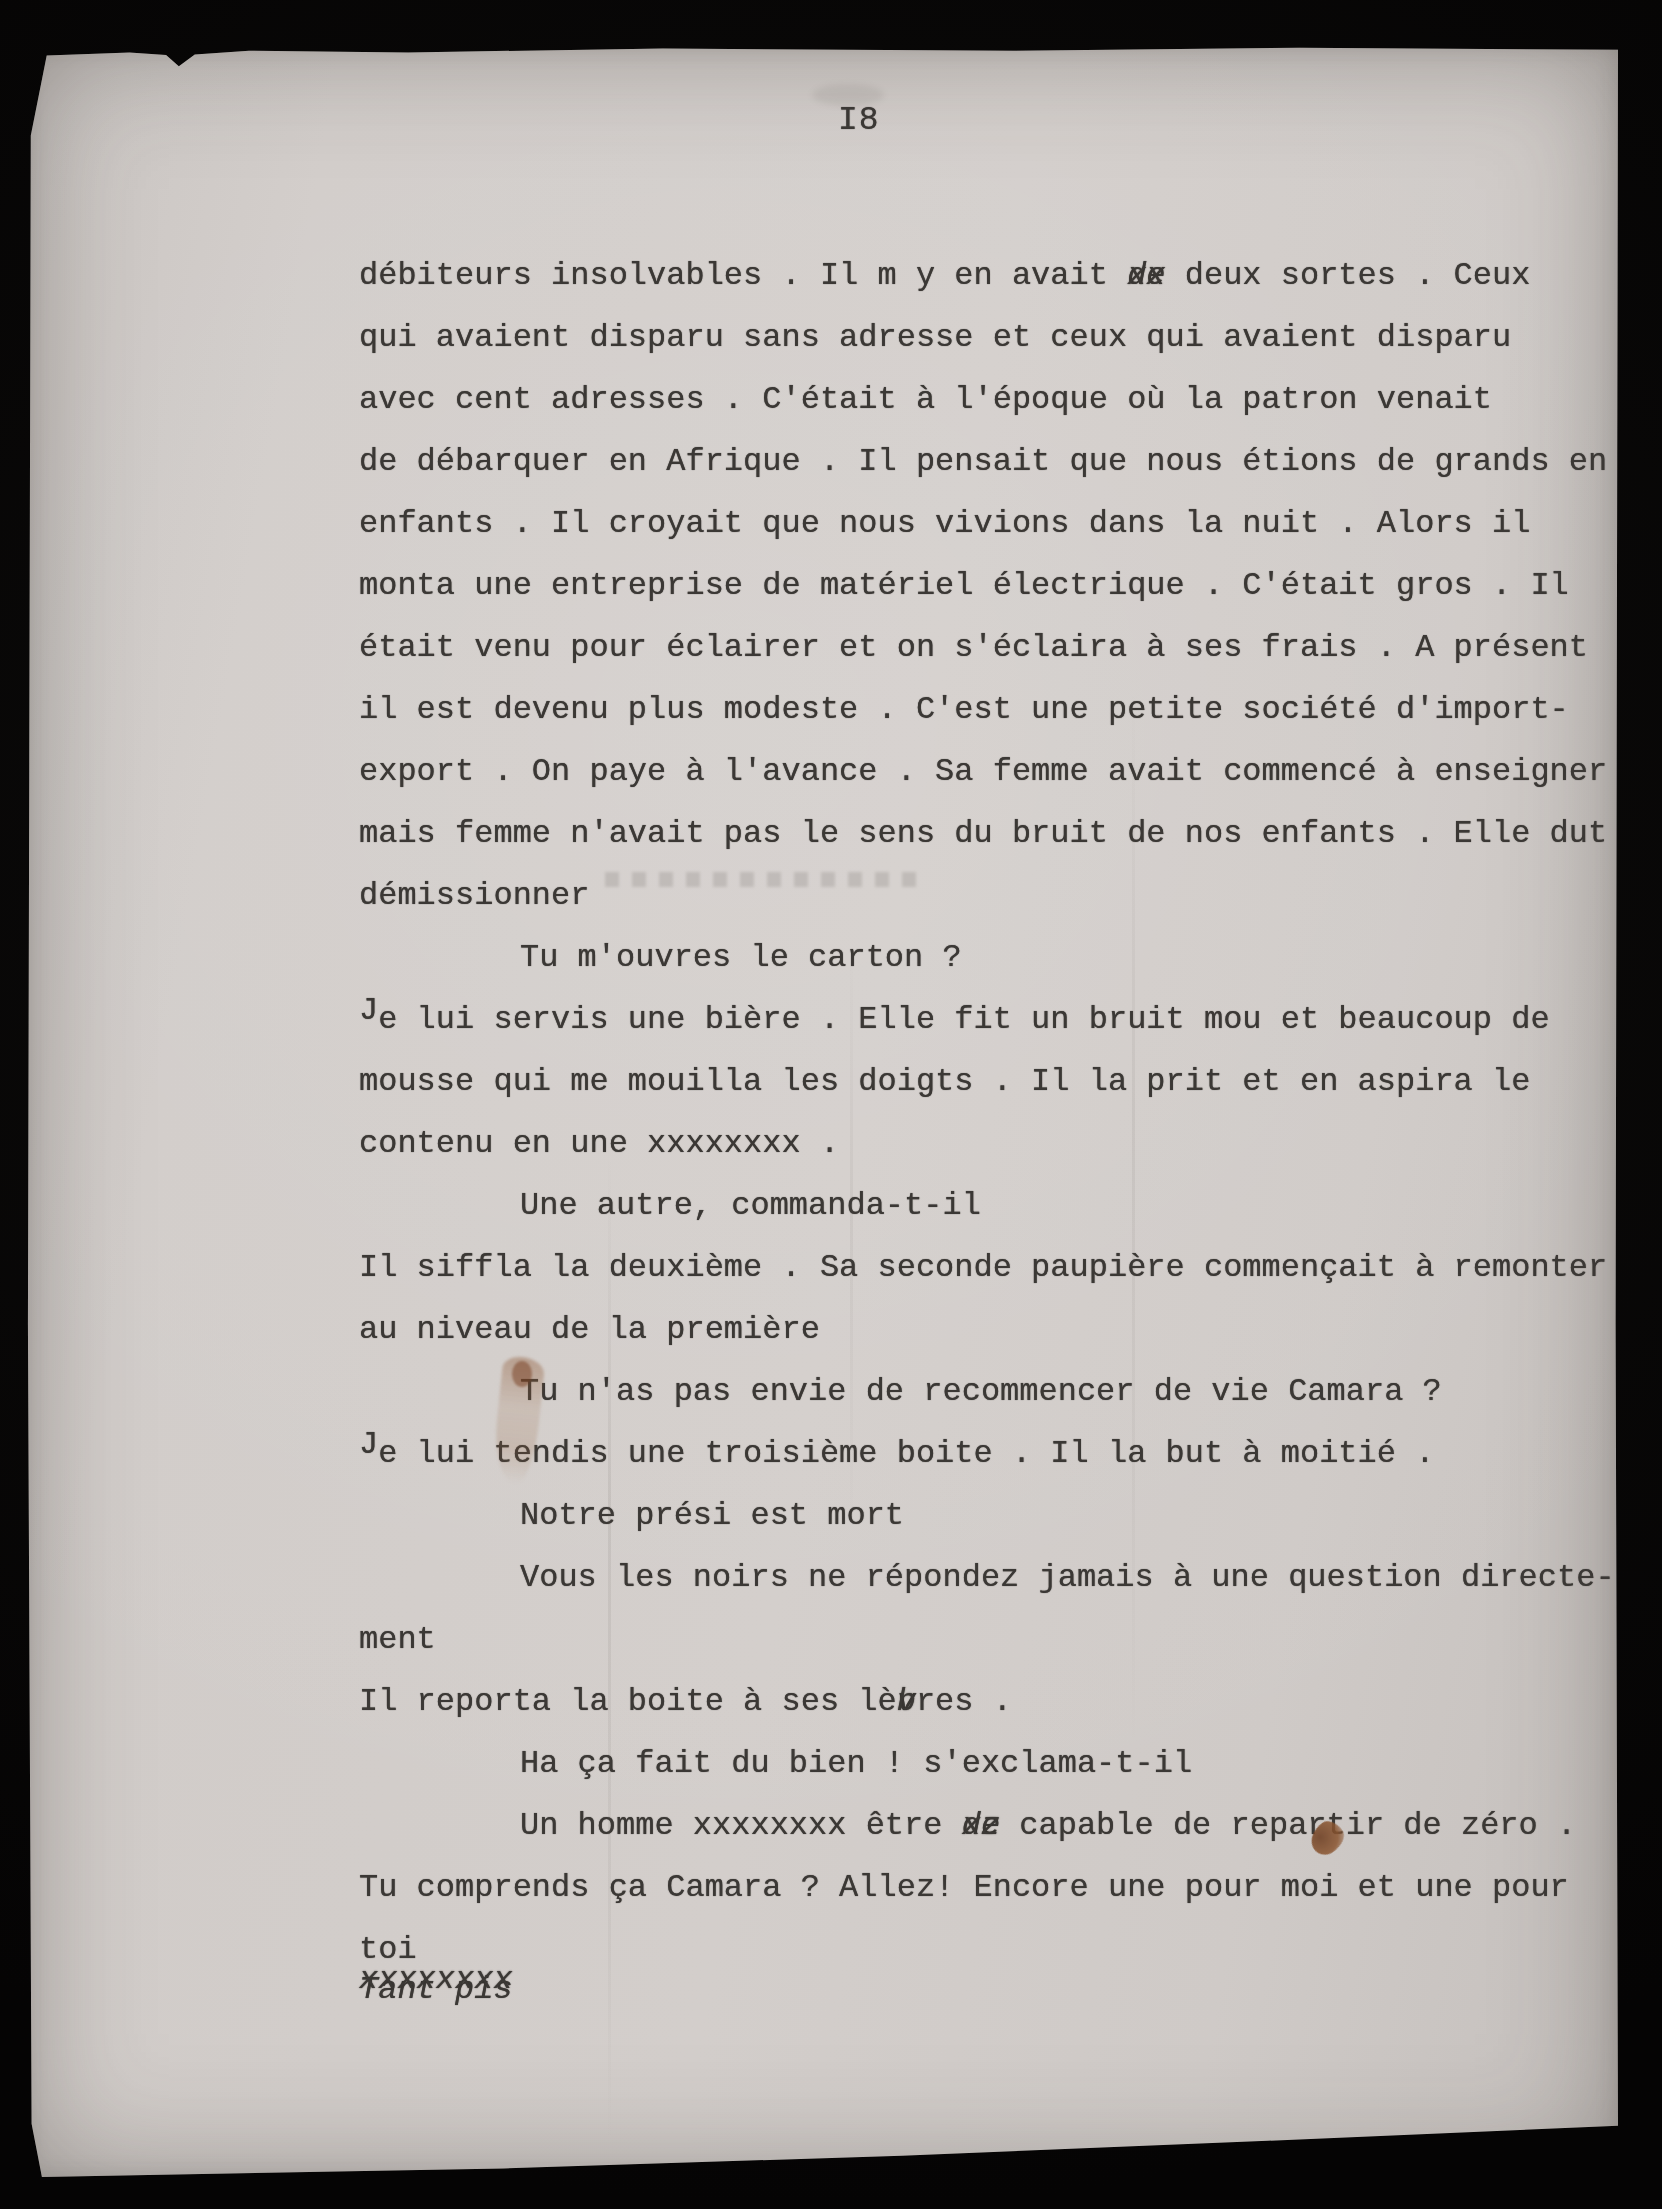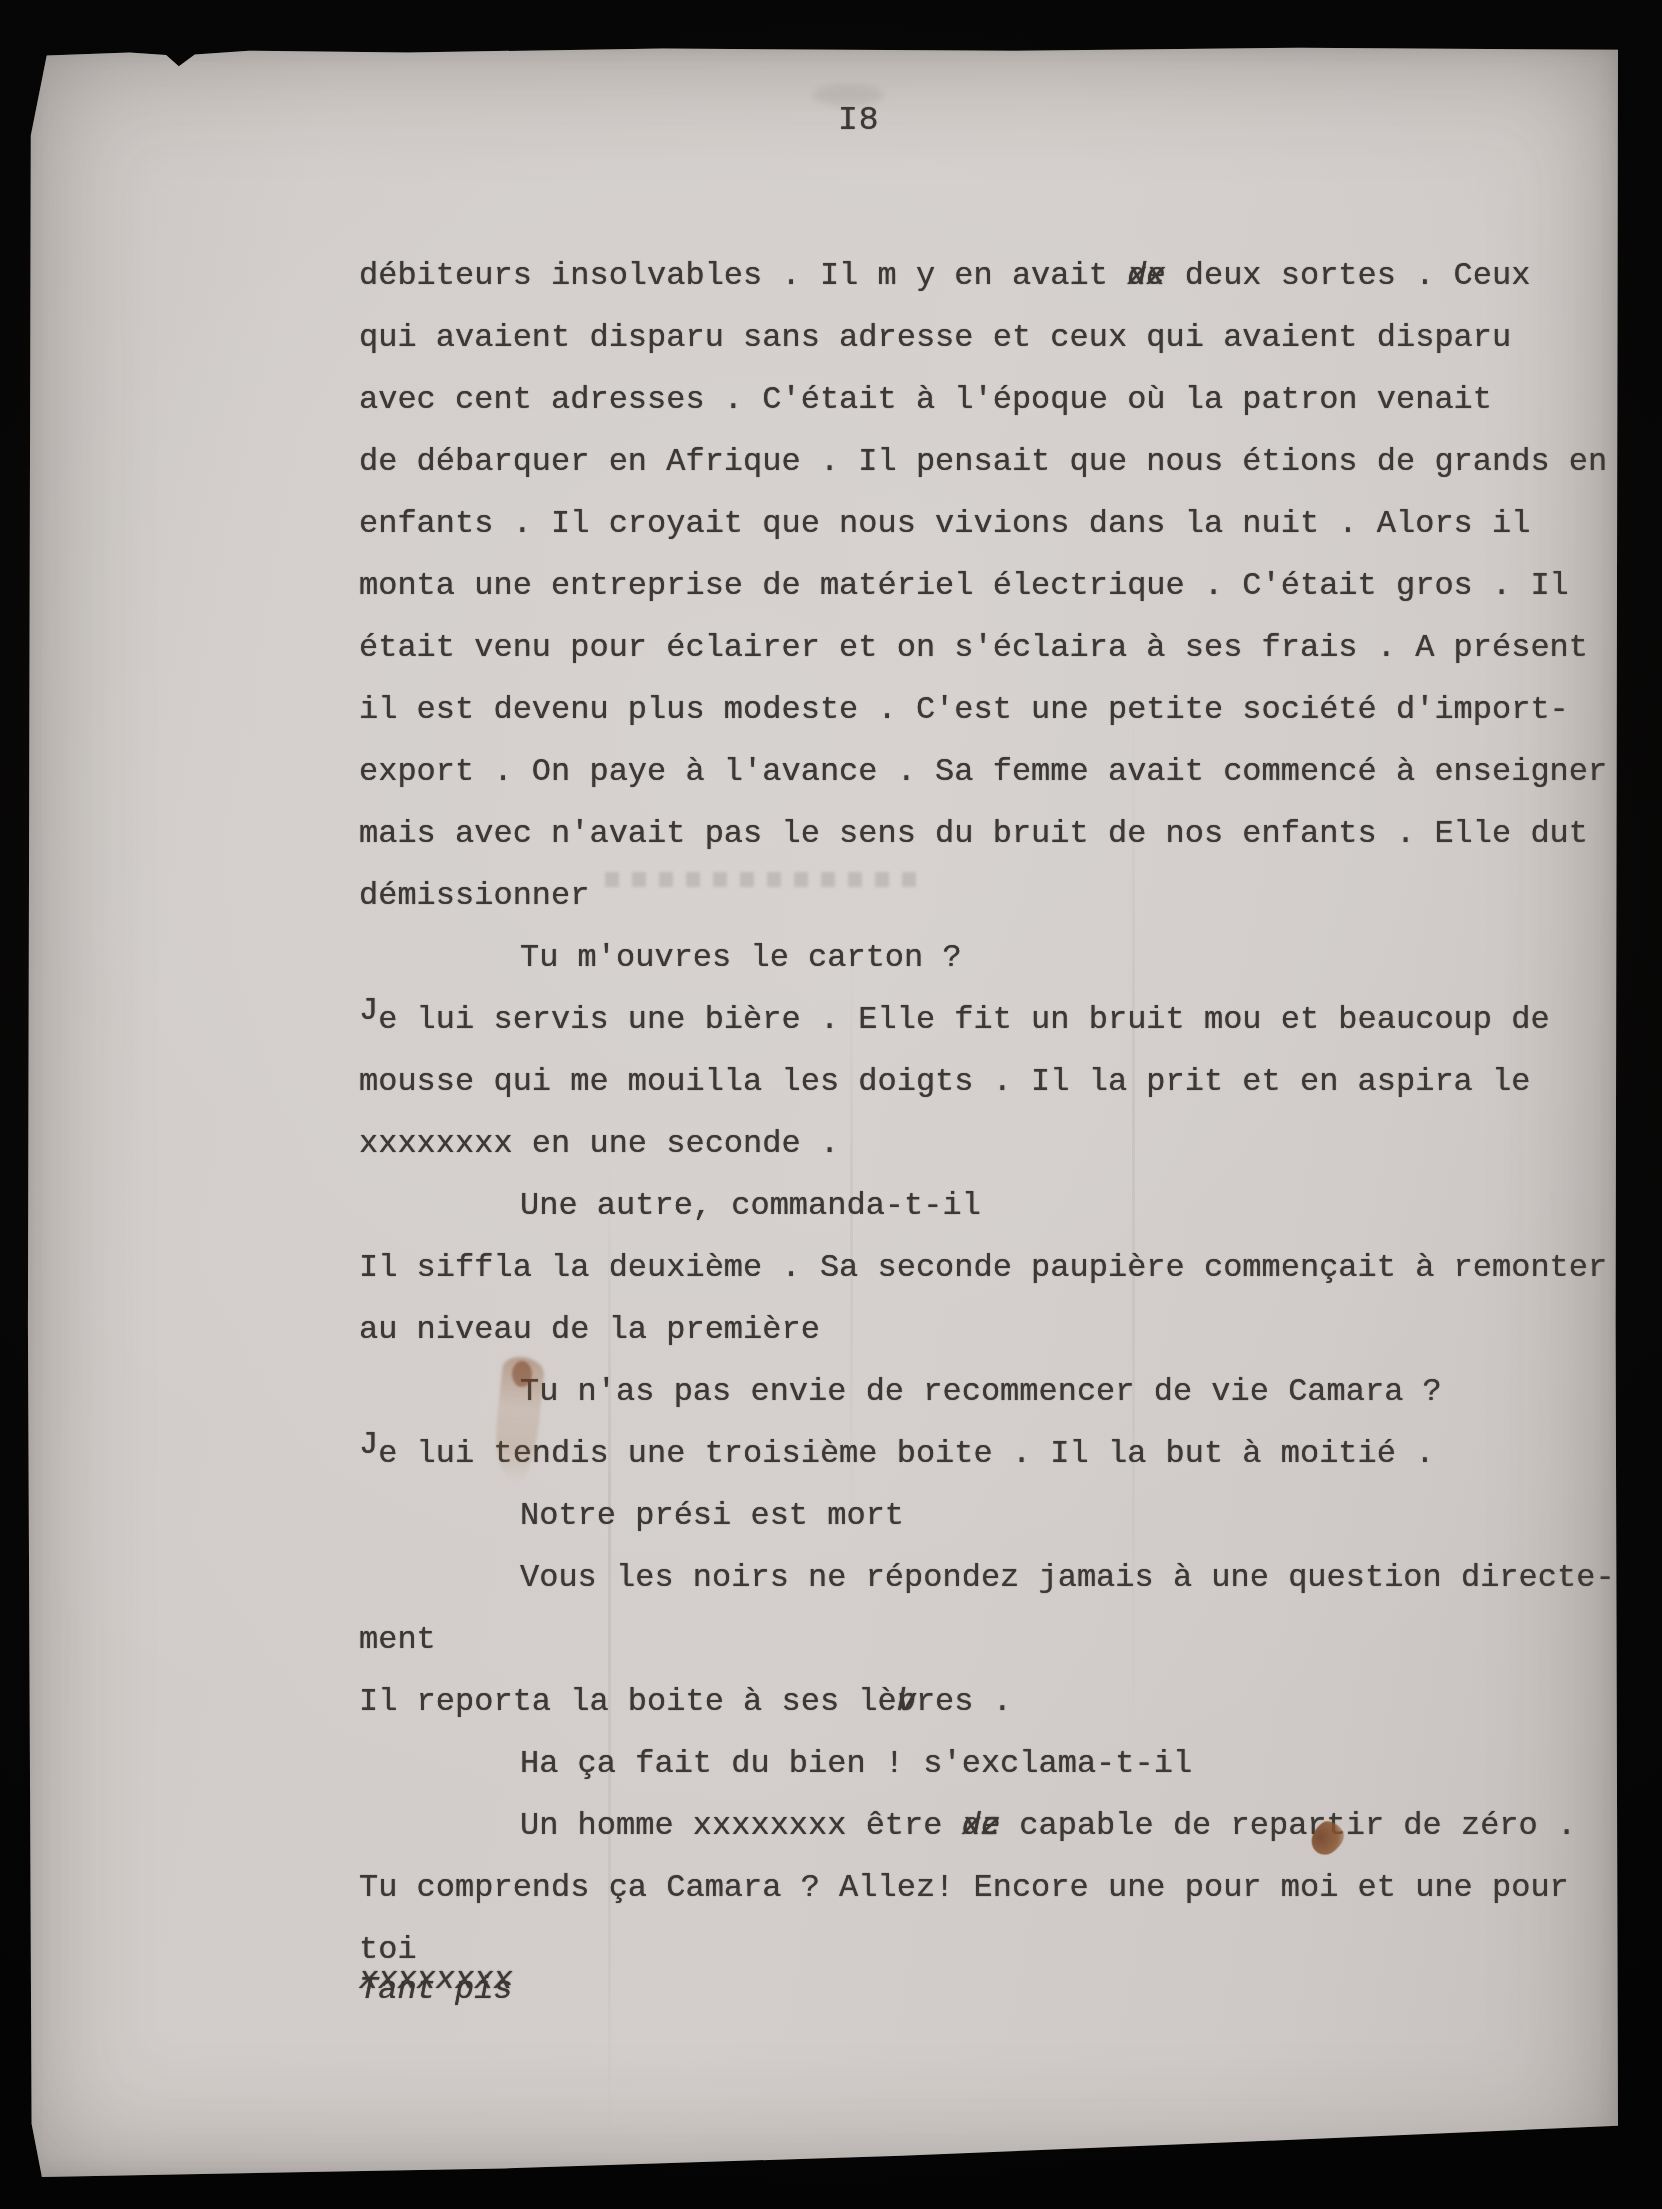--- a/index.html
+++ b/index.html
@@ -85,26 +85,26 @@
     <div class="typed">
         <div class="line"><span>débiteurs insolvables . Il m y en avait </span><span class="ov"><span class="ov-base">de</span><span class="ov-x">xx</span></span><span> deux sortes . Ceux</span></div>
         <div class="line"><span>qui avaient disparu sans adresse et ceux qui avaient disparu</span></div>
         <div class="line"><span>avec cent adresses . C'était à l'époque où la patron venait</span></div>
         <div class="line"><span>de débarquer en Afrique . Il pensait que nous étions de grands en</span></div>
         <div class="line"><span>enfants . Il croyait que nous vivions dans la nuit . Alors il</span></div>
         <div class="line"><span>monta une entreprise de matériel électrique . C'était gros . Il</span></div>
         <div class="line"><span>était venu pour éclairer et on s'éclaira à ses frais . A présent</span></div>
         <div class="line"><span>il est devenu plus modeste . C'est une petite société d'import-</span></div>
         <div class="line"><span>export . On paye à l'avance . Sa femme avait commencé à enseigner</span></div>
-        <div class="line"><span>mais avec n'avait pas le sens du bruit de nos enfants . Elle dut</span></div>
+        <div class="line"><span>mais femme n'avait pas le sens du bruit de nos enfants . Elle dut</span></div>
         <div class="line"><span>démissionner</span></div>
         <div class="line indent"><span>Tu m'ouvres le carton ?</span></div>
         <div class="line"><span class="sup">J</span><span>e lui servis une bière . Elle fit un bruit mou et beaucoup de</span></div>
         <div class="line"><span>mousse qui me mouilla les doigts . Il la prit et en aspira le</span></div>
-        <div class="line"><span>xxxxxxxx en une seconde .</span></div>
+        <div class="line"><span>contenu en une xxxxxxxx .</span></div>
         <div class="line indent"><span>Une autre, commanda-t-il</span></div>
         <div class="line"><span>Il siffla la deuxième . Sa seconde paupière commençait à remonter</span></div>
         <div class="line"><span>au niveau de la première</span></div>
         <div class="line indent"><span>Tu n'as pas envie de recommencer de vie Camara ?</span></div>
         <div class="line"><span class="sup">J</span><span>e lui tendis une troisième boite . Il la but à moitié .</span></div>
         <div class="line indent"><span>Notre prési est mort</span></div>
         <div class="line indent"><span>Vous les noirs ne répondez jamais à une question directe-</span></div>
         <div class="line"><span>ment</span></div>
         <div class="line"><span>Il reporta la boite à ses lè</span><span class="ov"><span class="ov-base">v</span><span class="ov-x">b</span></span><span>res .</span></div>
         <div class="line indent"><span>Ha ça fait du bien ! s'exclama-t-il</span></div>

